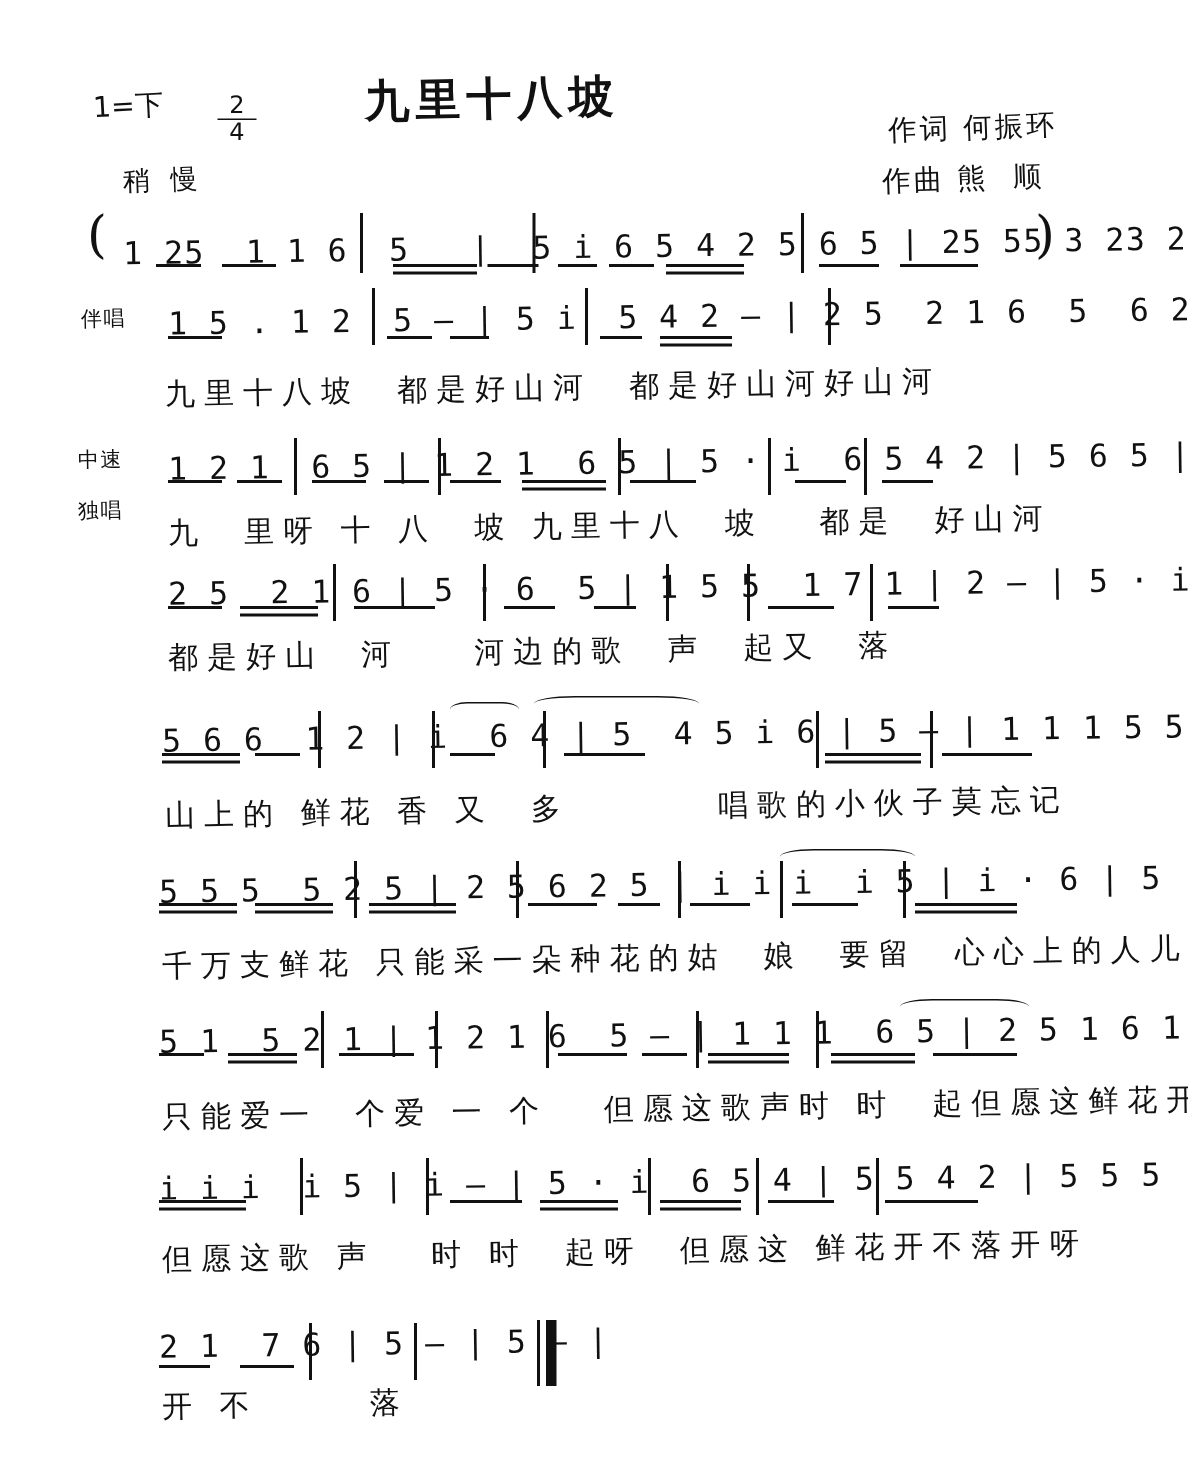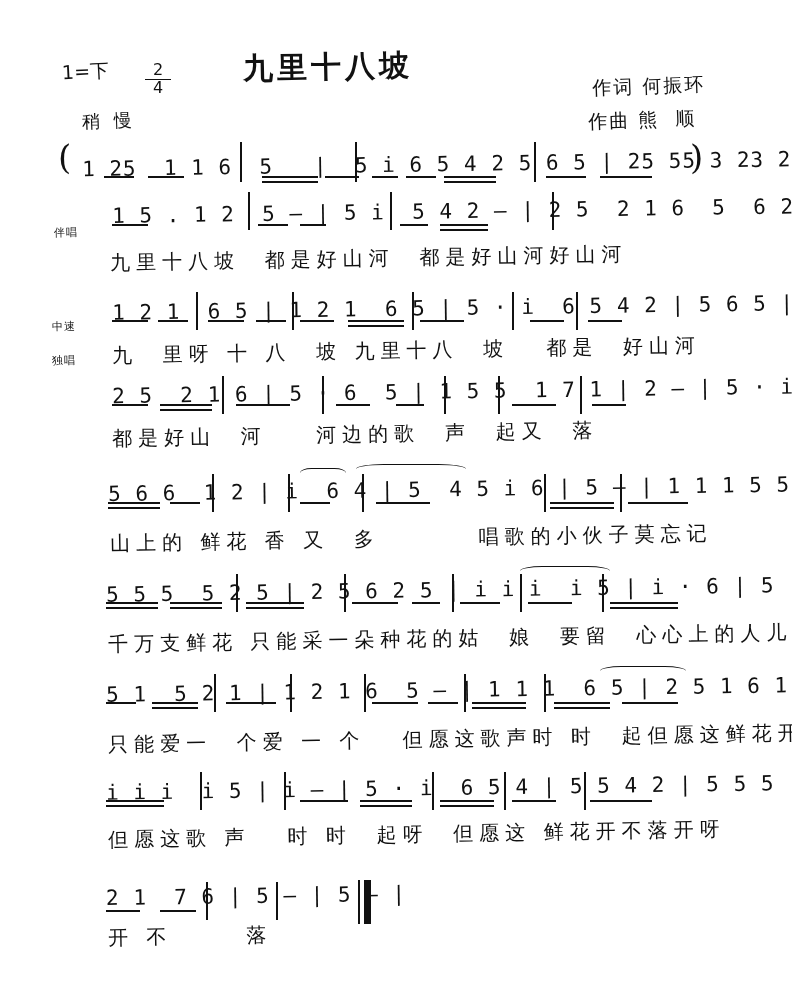--- a/index.html
+++ b/index.html
@@ -34,24 +34,23 @@
     font-size:19px;
     font-family:"DejaVu Sans", sans-serif;
     transform:rotate(-3deg);
   }
   .tempo{
     font-size:18px;letter-spacing:4px;
     font-family:"DejaVu Sans", sans-serif;
     transform:rotate(-2deg);
   }
   .label{
-    font-size:11px;letter-spacing:1px;
+    font-size:14px;letter-spacing:1px;
     font-family:"DejaVu Sans", sans-serif;
     transform:rotate(-1deg);
-    margin-top:21px;
   }
   .notes{
     font-size:21px;
     letter-spacing:1px;
     font-family:"DejaVu Sans Mono", monospace;
     transform:rotate(-0.8deg);
   }
   .lyric{
     font-size:20px;
     letter-spacing:6px;

